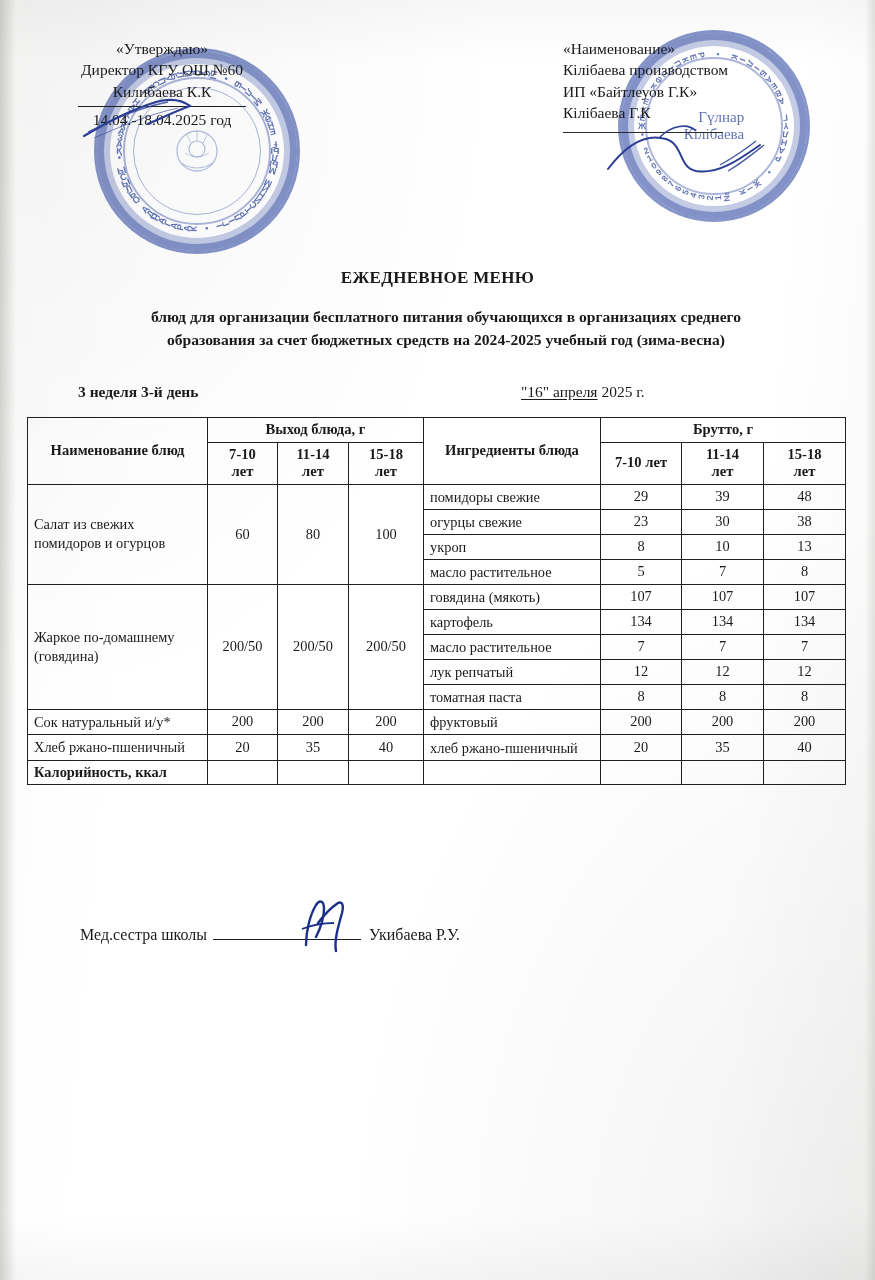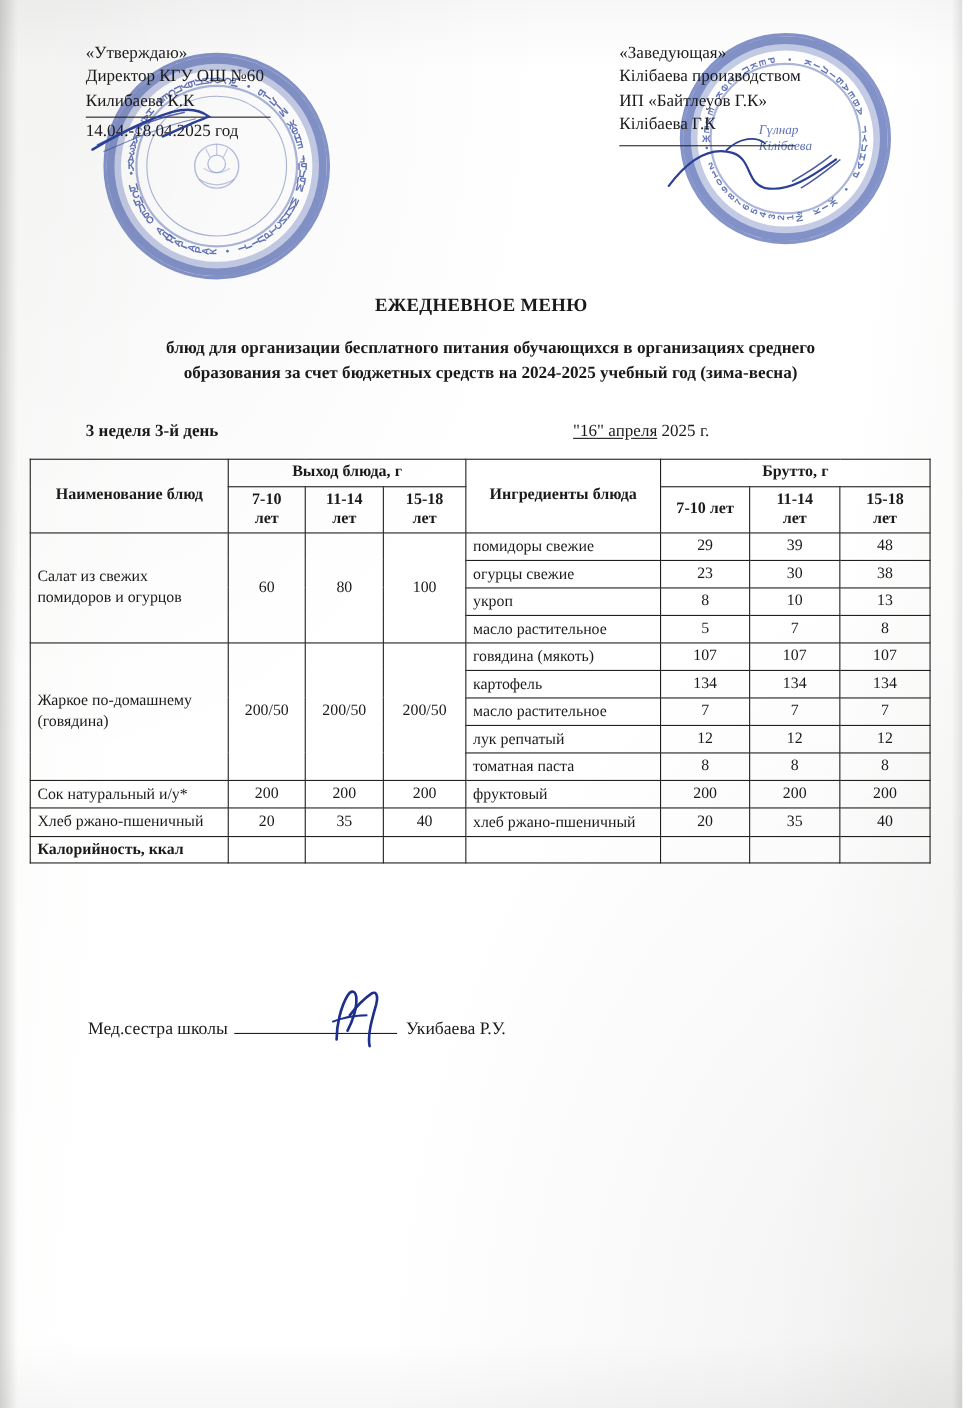--- a/index.html
+++ b/index.html
@@ -50,20 +50,21 @@
 
   
   .approval-left {
     position: absolute;
     left: 78px;
     top: 38px;
     font-size: 15.5px;
     line-height: 1.38;
     white-space: nowrap;
     z-index: 4;
+    text-align: center;
   }
   .approval-right {
     position: absolute;
     left: 563px;
     top: 38px;
     font-size: 15.5px;
     line-height: 1.38;
     white-space: nowrap;
     z-index: 4;
   }
@@ -135,26 +136,25 @@
     left: 50%;
     top: 50%;
     transform: translate(-50%, -50%);
     opacity: 0.55;
   }
   .stamp-centerlabel {
     position: absolute;
     left: 50%;
     top: 50%;
     transform: translate(-50%, -50%);
-    text-align: left;
+    text-align: right;
     font-family: "Liberation Serif", serif;
     color: rgba(55,78,163,0.80);
-    font-size: 12px;
+    font-size: 15px;
     line-height: 1.15;
-    font-style: italic;
     white-space: nowrap;
   }
   .signature {
     position: absolute;
     z-index: 5;
     pointer-events: none;
   }
 
   
   .doc-title {
@@ -443,21 +443,21 @@
 
   <div class="approval-left">
     <div>«Утверждаю»</div>
     <div>Директор КГУ ОШ №60</div>
     <div>Килибаева К.К</div>
     <span class="rule"></span>
     <div class="approval-date">14.04.-18.04.2025 год</div>
   </div>
 
   <div class="approval-right">
-    <div>«Заведующая»</div>
+    <div>«Наименование»</div>
     <div>Кілібаева производством</div>
     <div>ИП «Байтлеуов Г.К»</div>
     <div>Кілібаева Г.К</div>
     <span class="rule"></span>
   </div>
 
   <div class="doc-title">ЕЖЕДНЕВНОЕ МЕНЮ</div>
   <div class="doc-subtitle">
     <div>блюд для организации бесплатного питания обучающихся в организациях среднего</div>
     <div>образования за счет бюджетных средств на 2024-2025 учебный год (зима-весна)</div>

